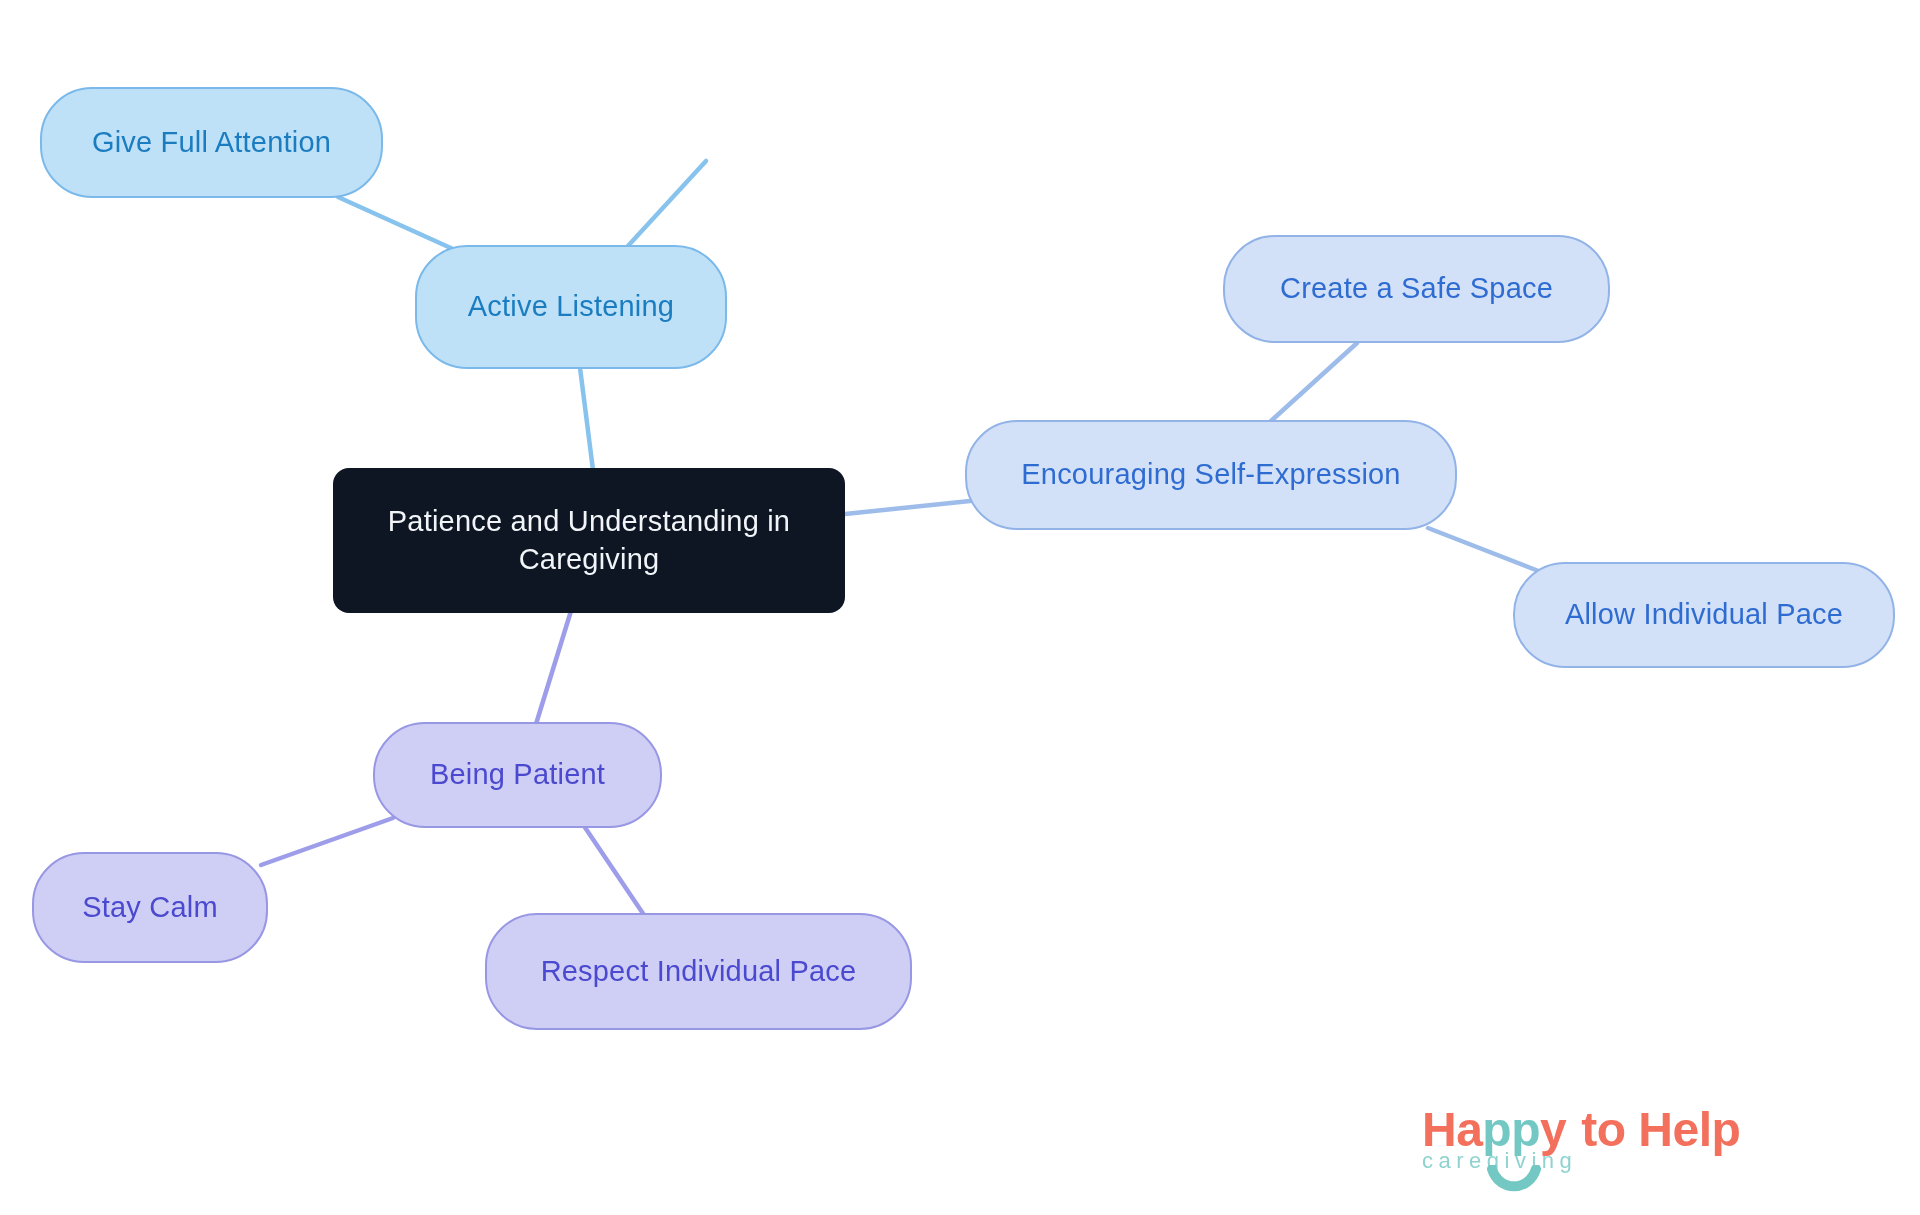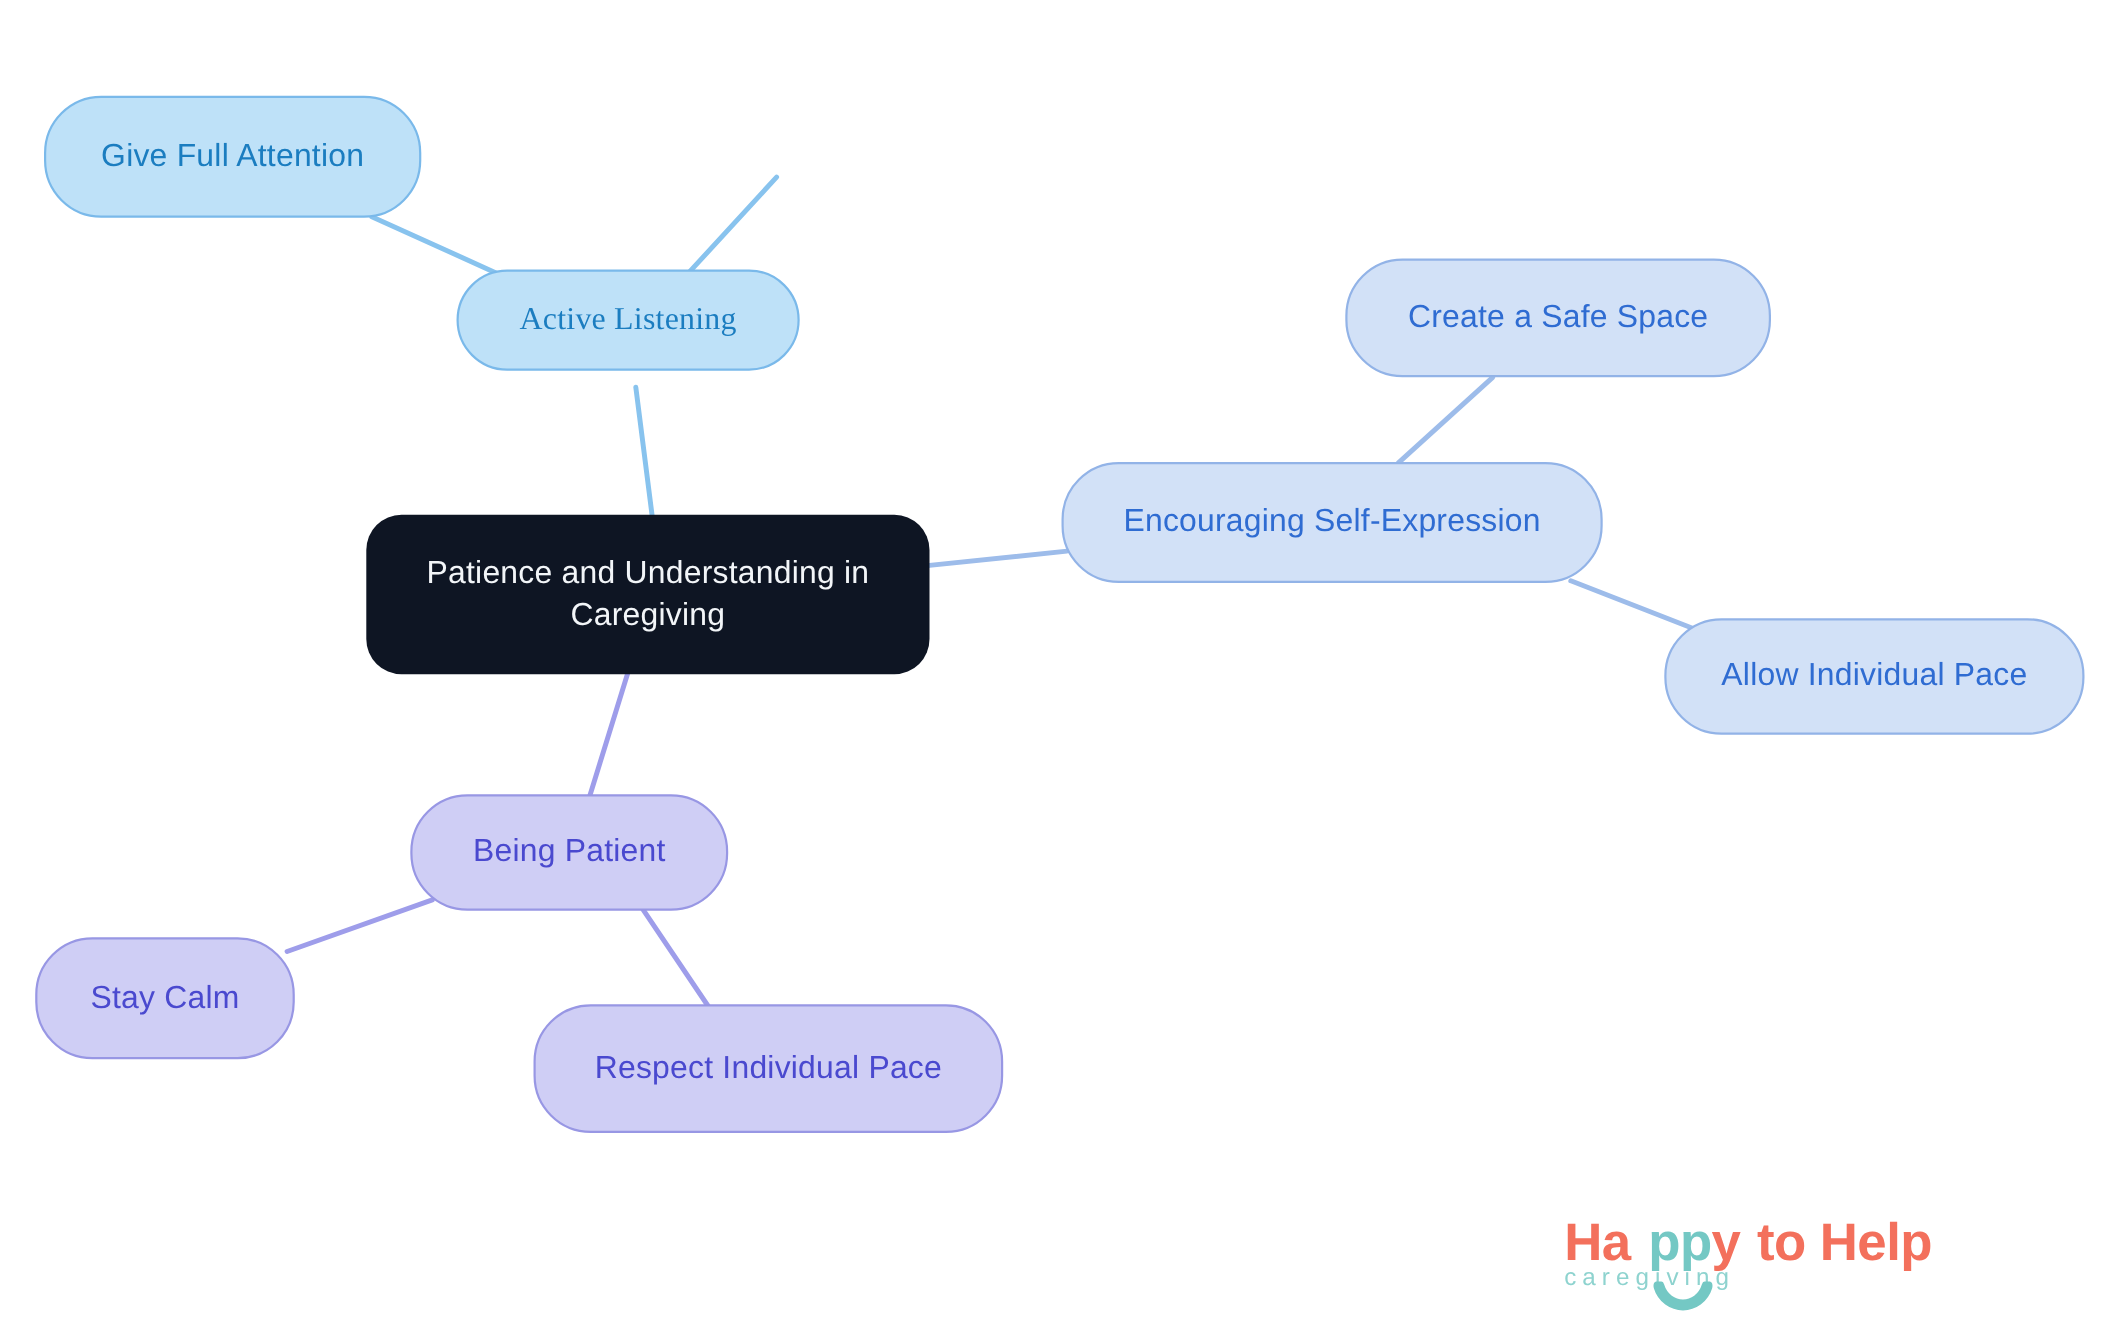--- a/index.html
+++ b/index.html
@@ -14,40 +14,40 @@
 
   .node{
     position:absolute;z-index:1;
     display:flex;align-items:center;justify-content:center;
     text-align:center;box-sizing:border-box;
   }
   .node-label{display:block;font-size:29px;line-height:1.3;letter-spacing:0.2px;}
   .root-node{
     background:var(--fill,#0e1523);
     color:var(--text,#f2f5f8);
-    border-radius:32px;
+    border-radius:16px;
     padding:0 34px;
   }
   .branch-node{
     background:var(--fill,#cde);
     border:2.5px solid var(--border,#89c);
     color:var(--text,#247);
     border-radius:52px;
     padding:0 18px;
   }
 
   
   .logo{position:absolute;left:1422px;top:1104px;width:470px;z-index:2;}
   .logo-line1{
     display:flex;align-items:center;
     font-size:48px;font-weight:bold;letter-spacing:-0.5px;line-height:1.1;
   }
   .logo-line1 .coral{color:var(--coral,#f3705c);}
   .logo-line1 .teal{color:var(--teal,#74c8c4);}
-  .pp-wrap{position:relative;display:inline-block;margin-left:16px;}
+  .pp-wrap{position:relative;display:inline-block;}
   .smile{position:absolute;left:5px;top:61px;width:54px;height:32px;}
   .gap{margin-left:15px;}
   .logo-subtitle{
     margin-top:-9px;padding-right:50px;text-align:left;
     font-size:22px;font-weight:normal;letter-spacing:5.5px;
     color:var(--subtitle,#8ed3cf);
   }
 </style>
 </head>
 <body>
@@ -63,21 +63,21 @@
     <path d="M1428,528 L1541,572" stroke="#9dbcea"></path>
     <path d="M571,611 L536,724" stroke="#9e9dea"></path>
     <path d="M393,818 L261,865" stroke="#9e9dea"></path>
     <path d="M584,826 L644,915" stroke="#9e9dea"></path>
   </svg>
 
   <div class="node root-node" style="left: 333px; top: 468px; width: 512px; height: 145px; --fill: #0e1523; --text: #f2f5f8;">
     <span class="node-label">Patience and Understanding in Caregiving</span>
   </div>
 
-  <div class="node branch-node" style="left: 415px; top: 245px; width: 312px; height: 92px; font-family: Liberation Serif, serif; --fill: #bee1f8; --border: #7ab9ea; --text: #1b7dc0;">
+  <div class="node branch-node" style="left: 415px; top: 245px; width: 312px; height: 124px; --fill: #bee1f8; --border: #7ab9ea; --text: #1b7dc0;">
     <span class="node-label">Active Listening</span>
   </div>
   <div class="node branch-node" style="left: 40px; top: 87px; width: 343px; height: 111px; --fill: #bee1f8; --border: #7ab9ea; --text: #1b7dc0;">
     <span class="node-label">Give Full Attention</span>
   </div>
 
   <div class="node branch-node" style="left: 1223px; top: 235px; width: 387px; height: 108px; --fill: #d2e1f7; --border: #92b3e7; --text: #2f6cd2;">
     <span class="node-label">Create a Safe Space</span>
   </div>
   <div class="node branch-node" style="left: 965px; top: 420px; width: 492px; height: 110px; --fill: #d2e1f7; --border: #92b3e7; --text: #2f6cd2;">

